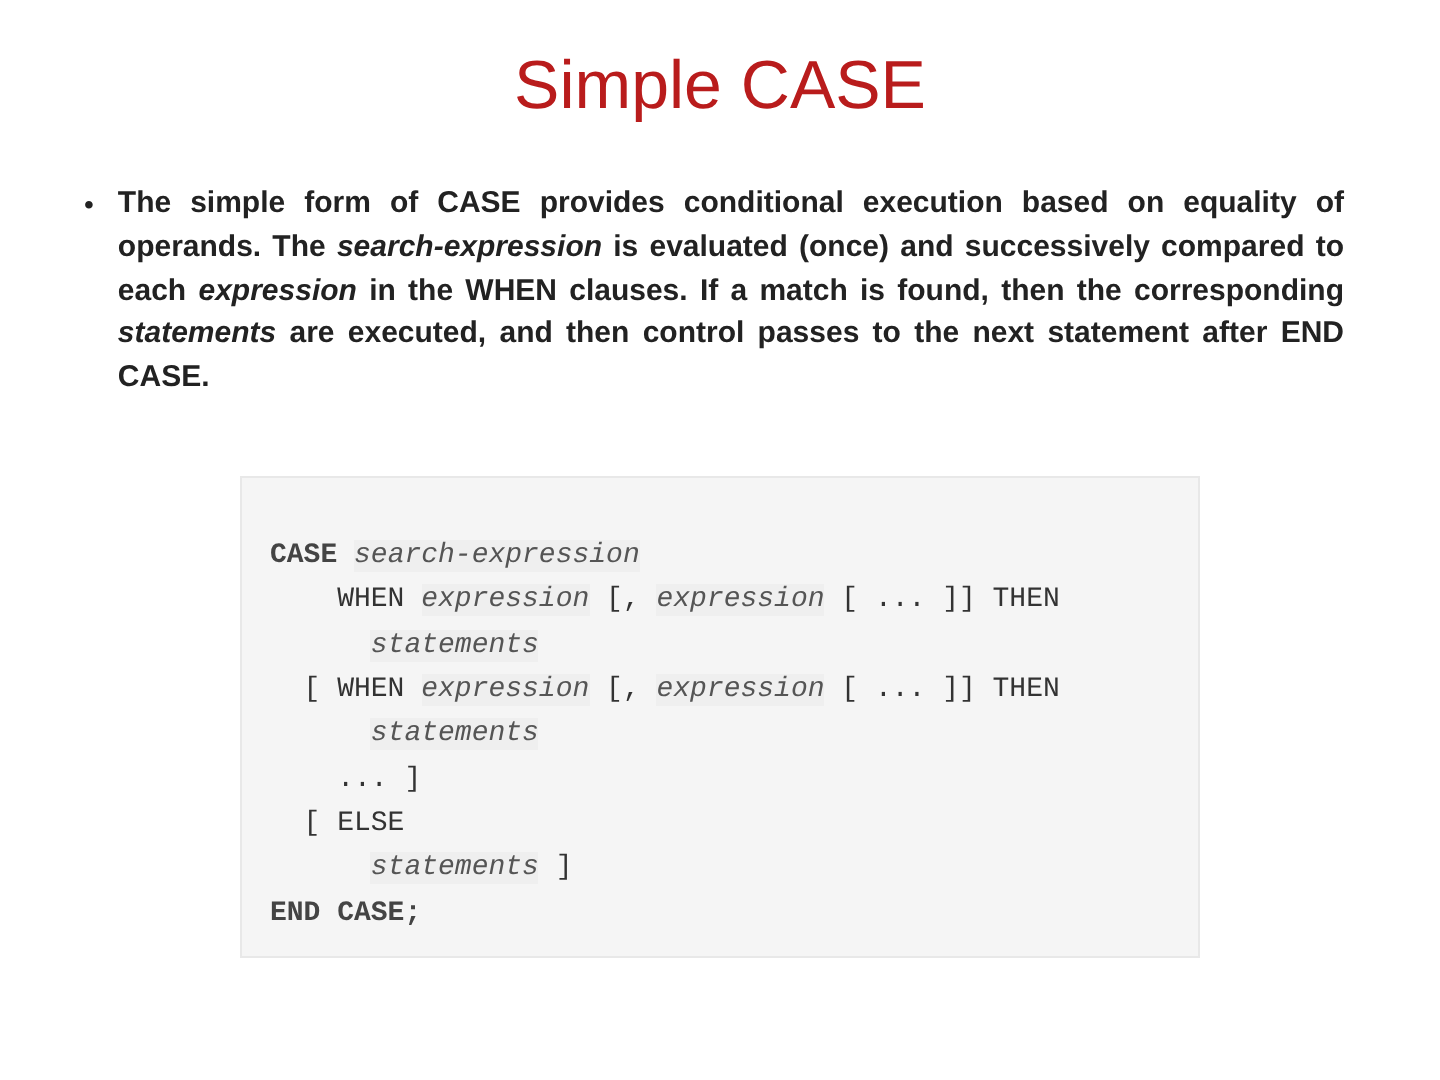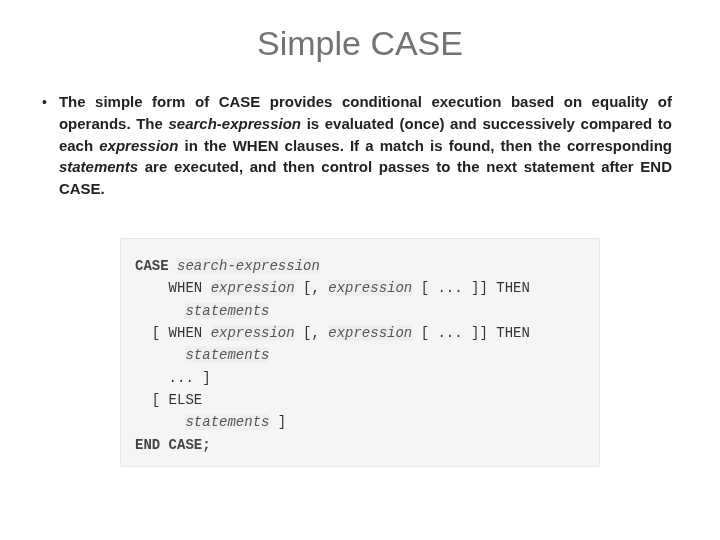--- a/index.html
+++ b/index.html
@@ -10,21 +10,21 @@
     font-family: Arial, Helvetica, sans-serif;
     color: #222;
     padding: 20px 48px 0 48px;
   }
   .title {
     text-align: center;
     font-size: 34px;
     font-weight: 400;
     margin-top: 4px;
     margin-bottom: 28px;
-    color: #737373;
+    color: #b91c1c;
   }
   .bullet-row {
     display: flex;
     align-items: flex-start;
   }
   .bullet-dot {
     font-size: 14px;
     line-height: 22px;
     margin-right: 12px;
     margin-left: -6px;
@@ -36,21 +36,21 @@
     color: #222;
     font-weight: bold;
   }
   .paragraph .kw { font-family: Arial, sans-serif; }
   .paragraph .it { font-style: italic; }
   .code-block {
     margin: 38px auto 0 auto;
     width: 480px;
     background: #f5f5f5;
     border: 1px solid #e8e8e8;
-    padding: 16px 14px 10px 14px;
+    padding: 28px 14px 10px 14px;
     font-family: "Courier New", Courier, monospace;
     font-size: 14px;
     line-height: 1.6;
     color: #333;
     white-space: pre;
   }
   .code-block .kw2 { font-weight: bold; color: #444; }
   .code-block .ital {
     font-style: italic;
     background: #efefef;

